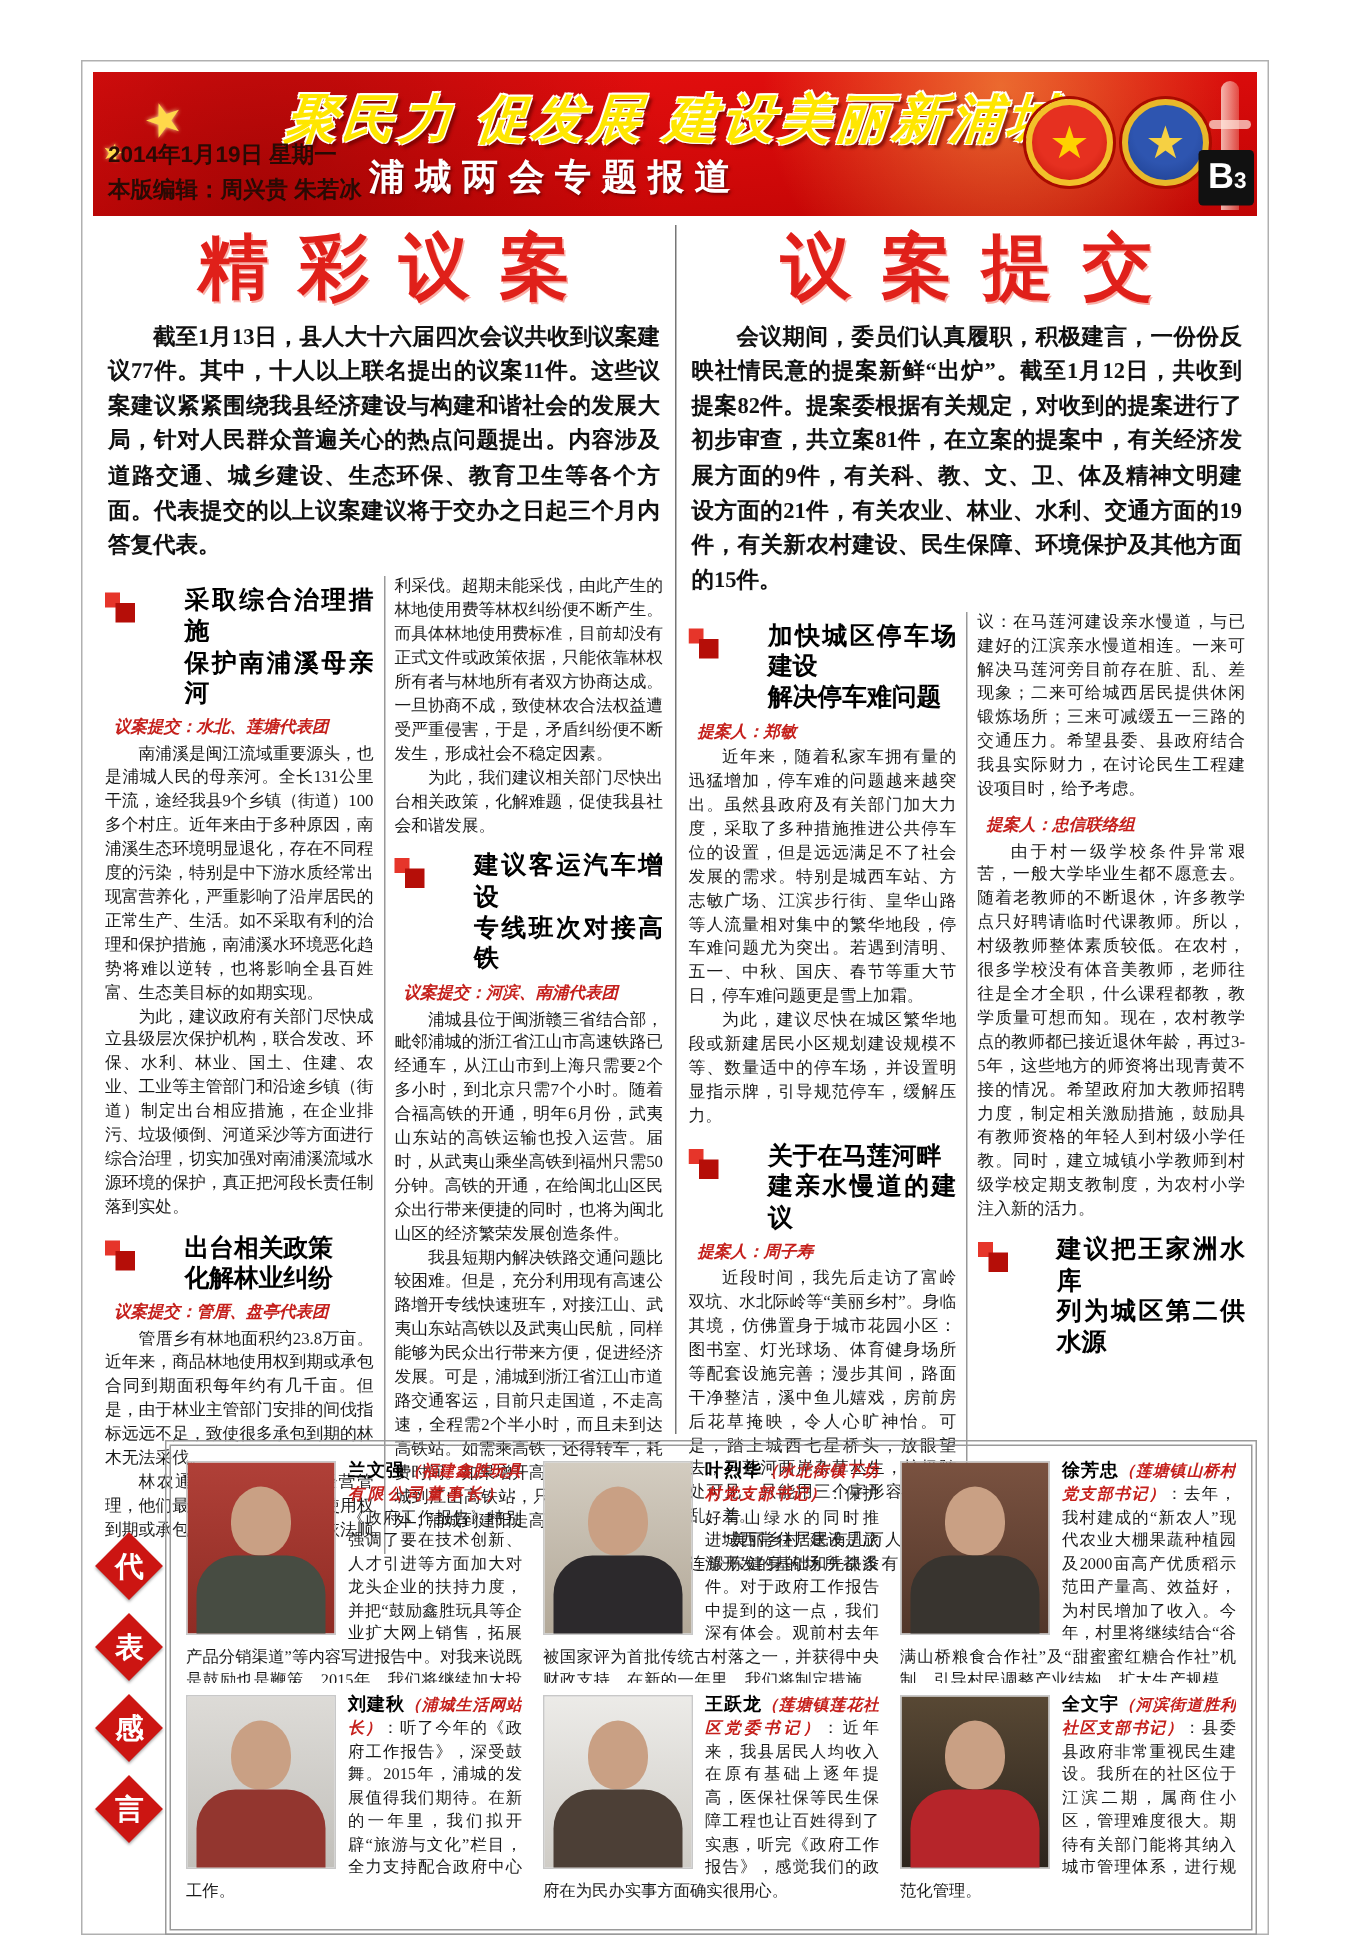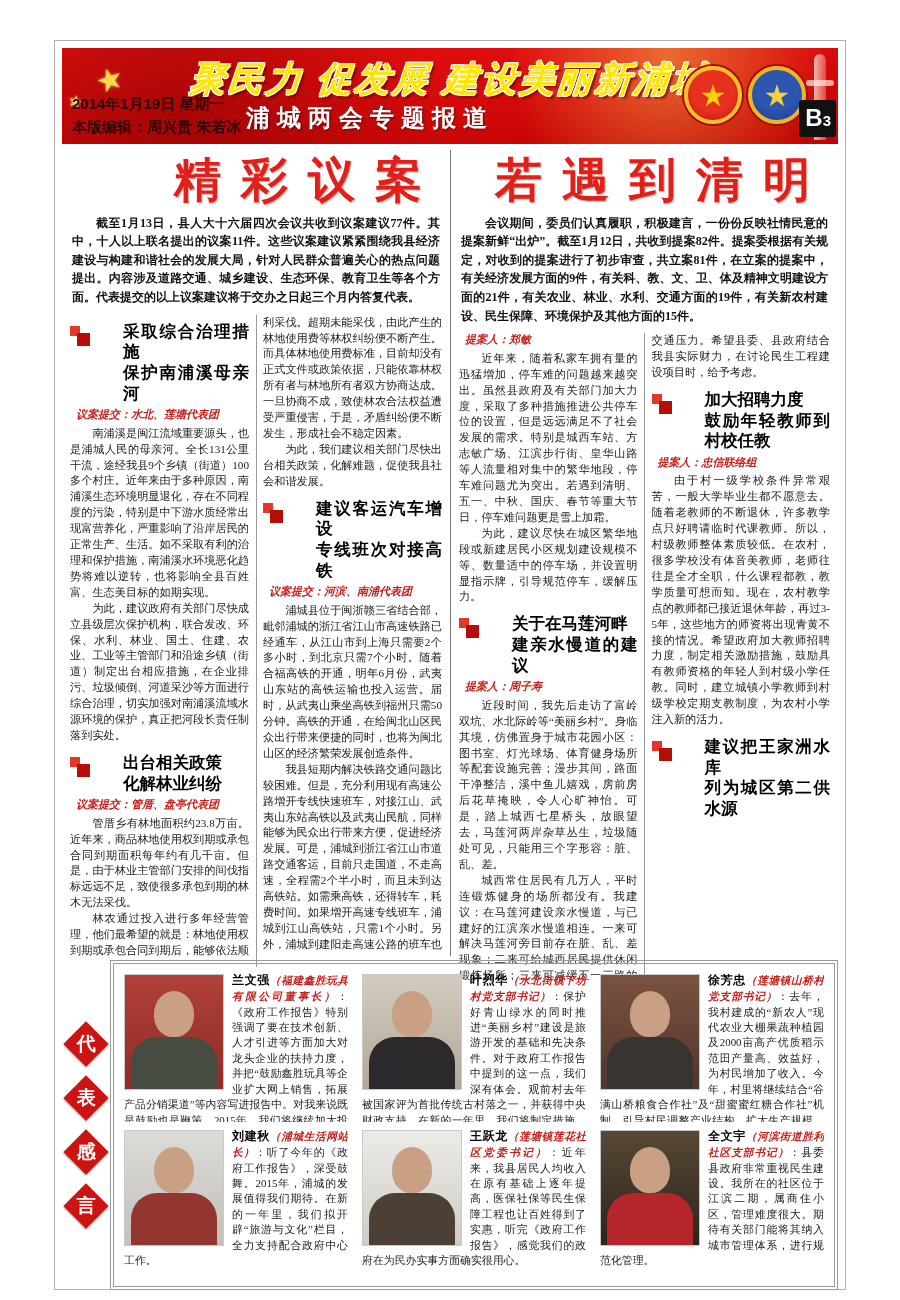--- a/index.html
+++ b/index.html
@@ -36,35 +36,35 @@
     background:rgba(255,235,225,.7);}
   .page-badge{position:absolute;right:2px;top:52px;background:#111;color:#fff;
     font-family:"Liberation Sans",sans-serif;font-weight:bold;font-size:24px;line-height:1;
     padding:6px 5px 7px 6px;border-radius:3px;}
   .page-badge small{font-size:15px;}
 
   
   .main{display:flex;margin-top:6px;height:806px;}
   .half{width:50%;box-sizing:border-box;padding:2px 8px 0 8px;}
   .half.rgt{border-left:1px solid #777;}
-  .section-title{font-family:Liberation Sans, sans-serif;font-weight:bold;
-    color:#e0201a;font-size:47px;text-align:right;letter-spacing:20px;text-indent:20px;
+  .section-title{font-family:Liberation Serif, serif;font-weight:bold;
+    color:#e0201a;font-size:47px;text-align:center;letter-spacing:20px;text-indent:20px;
     line-height:1.1;margin:2px 0 8px 0;text-shadow:1px 1px 0 #f8b0a8;}
-  .intro{font-size:12px;font-weight:bold;line-height:1.55;text-align:justify;text-indent:2em;
+  .intro{font-size:15px;font-weight:bold;line-height:1.55;text-align:justify;text-indent:2em;
     margin:0 2px 8px 2px;color:#111;}
   .flow{column-count:2;column-gap:14px;column-fill:auto;column-rule:1px solid #999;
     height:652px;overflow:hidden;font-size:11.2px;line-height:1.42;text-align:justify;}
   .art{margin:0 0 8px 0;}
   .art-head{display:flex;align-items:flex-start;break-inside:avoid;margin:6px 0 5px 0;}
   .bullet{flex:none;position:relative;width:20px;height:24px;margin:4px 5px 0 0;}
   .bullet::before{content:"";position:absolute;left:0;top:1px;width:10px;height:10px;background:#e6352a;}
   .bullet::after{content:"";position:absolute;left:7px;top:8px;width:13px;height:13px;background:#b50e08;}
   .art-title{font-family:"Liberation Sans","DejaVu Sans",sans-serif;font-weight:bold;
     font-size:16.5px;line-height:1.25;color:#000;margin-left:28px;}
-  .byline{color:#c5201c;font-weight:bold;font-size:11px;font-style:italic;margin:0 0 2px 6px;font-family:Liberation Mono, monospace;}
+  .byline{color:#c5201c;font-weight:bold;font-size:11px;font-style:italic;margin:0 0 2px 6px;}
   .flow p{margin:0;text-indent:2em;}
 
   
   .bottom{display:flex;margin-top:4px;height:330px;}
   .ganyan-col{width:48px;display:flex;flex-direction:column;align-items:center;justify-content:center;}
   .diamond{width:32px;height:32px;background:#cc1512;transform:rotate(45deg);margin:11px 0;
     display:flex;align-items:center;justify-content:center;box-shadow:1px 1px 2px rgba(0,0,0,.35);}
   .diamond span{transform:rotate(-45deg);color:#fff;font-family:"Liberation Sans",sans-serif;
     font-weight:bold;font-size:19px;}
   .fbox{flex:1;border:4px double #9a9a9a;box-sizing:border-box;padding:8px 10px;
@@ -148,45 +148,45 @@
           <p>浦城县位于闽浙赣三省结合部，毗邻浦城的浙江省江山市高速铁路已经通车，从江山市到上海只需要2个多小时，到北京只需7个小时。随着合福高铁的开通，明年6月份，武夷山东站的高铁运输也投入运营。届时，从武夷山乘坐高铁到福州只需50分钟。高铁的开通，在给闽北山区民众出行带来便捷的同时，也将为闽北山区的经济繁荣发展创造条件。</p>
           <p>我县短期内解决铁路交通问题比较困难。但是，充分利用现有高速公路增开专线快速班车，对接江山、武夷山东站高铁以及武夷山民航，同样能够为民众出行带来方便，促进经济发展。可是，浦城到浙江省江山市道路交通客运，目前只走国道，不走高速，全程需2个半小时，而且未到达高铁站。如需乘高铁，还得转车，耗费时间。如果增开高速专线班车，浦城到江山高铁站，只需1个小时。另外，浦城到建阳走高速公路的班车也偏少，每天只有4个班次。为方便浦城民众出行，建议政府协调交通运输管理部门增设以下道路客运班次：</p>
           <p>1、增设浦城到江山高铁站专线快速班车，对接江山始发或到站高铁列车。</p>
 
         </div>
 
       </div>
     </div>
 
     <div class="half rgt">
-      <div class="section-title">若遇到清明</div>
+      <div class="section-title">议案提交</div>
       <div class="intro">会议期间，委员们认真履职，积极建言，一份份反映社情民意的提案新鲜“出炉”。截至1月12日，共收到提案82件。提案委根据有关规定，对收到的提案进行了初步审查，共立案81件，在立案的提案中，有关经济发展方面的9件，有关科、教、文、卫、体及精神文明建设方面的21件，有关农业、林业、水利、交通方面的19件，有关新农村建设、民生保障、环境保护及其他方面的15件。</div>
       <div class="flow">
 
         <div class="art">
+          <div class="art-head">
+            <span class="bullet"></span>
+            <span class="art-title"><span>加快城区停车场建设</span><br><span>解决停车难问题</span></span>
+          </div>
           <div class="byline">提案人：郑敏</div>
           <p>近年来，随着私家车拥有量的迅猛增加，停车难的问题越来越突出。虽然县政府及有关部门加大力度，采取了多种措施推进公共停车位的设置，但是远远满足不了社会发展的需求。特别是城西车站、方志敏广场、江滨步行街、皇华山路等人流量相对集中的繁华地段，停车难问题尤为突出。若遇到清明、五一、中秋、国庆、春节等重大节日，停车难问题更是雪上加霜。</p>
           <p>为此，建议尽快在城区繁华地段或新建居民小区规划建设规模不等、数量适中的停车场，并设置明显指示牌，引导规范停车，缓解压力。</p>
         </div>
 
         <div class="art">
           <div class="art-head">
             <span class="bullet"></span>
             <span class="art-title"><span>关于在马莲河畔</span><br><span>建亲水慢道的建议</span></span>
           </div>
           <div class="byline">提案人：周子寿</div>
           <p>近段时间，我先后走访了富岭双坑、水北际岭等“美丽乡村”。身临其境，仿佛置身于城市花园小区：图书室、灯光球场、体育健身场所等配套设施完善；漫步其间，路面干净整洁，溪中鱼儿嬉戏，房前房后花草掩映，令人心旷神怡。可是，踏上城西七星桥头，放眼望去，马莲河两岸杂草丛生，垃圾随处可见，只能用三个字形容：脏、乱、差。</p>
           <p>城西常住居民有几万人，平时连锻炼健身的场所都没有。我建议：在马莲河建设亲水慢道，与已建好的江滨亲水慢道相连。一来可解决马莲河旁目前存在脏、乱、差现象；二来可给城西居民提供休闲锻炼场所；三来可减缓五一三路的交通压力。希望县委、县政府结合我县实际财力，在讨论民生工程建设项目时，给予考虑。</p>
         </div>
 
         <div class="art">
-          <div class="art-head">
-            <span class="bullet"></span>
-            <span class="art-title"><span>加大招聘力度</span><br><span>鼓励年轻教师到村校任教</span></span>
-          </div>
           <div class="byline">提案人：忠信联络组</div>
           <p>由于村一级学校条件异常艰苦，一般大学毕业生都不愿意去。随着老教师的不断退休，许多教学点只好聘请临时代课教师。所以，村级教师整体素质较低。在农村，很多学校没有体音美教师，老师往往是全才全职，什么课程都教，教学质量可想而知。现在，农村教学点的教师都已接近退休年龄，再过3-5年，这些地方的师资将出现青黄不接的情况。希望政府加大教师招聘力度，制定相关激励措施，鼓励具有教师资格的年轻人到村级小学任教。同时，建立城镇小学教师到村级学校定期支教制度，为农村小学注入新的活力。</p>
         </div>
 
         <div class="art">
           <div class="art-head">
             <span class="bullet"></span>
             <span class="art-title"><span>建议把王家洲水库</span><br><span>列为城区第二供水源</span></span>
           </div>
 

